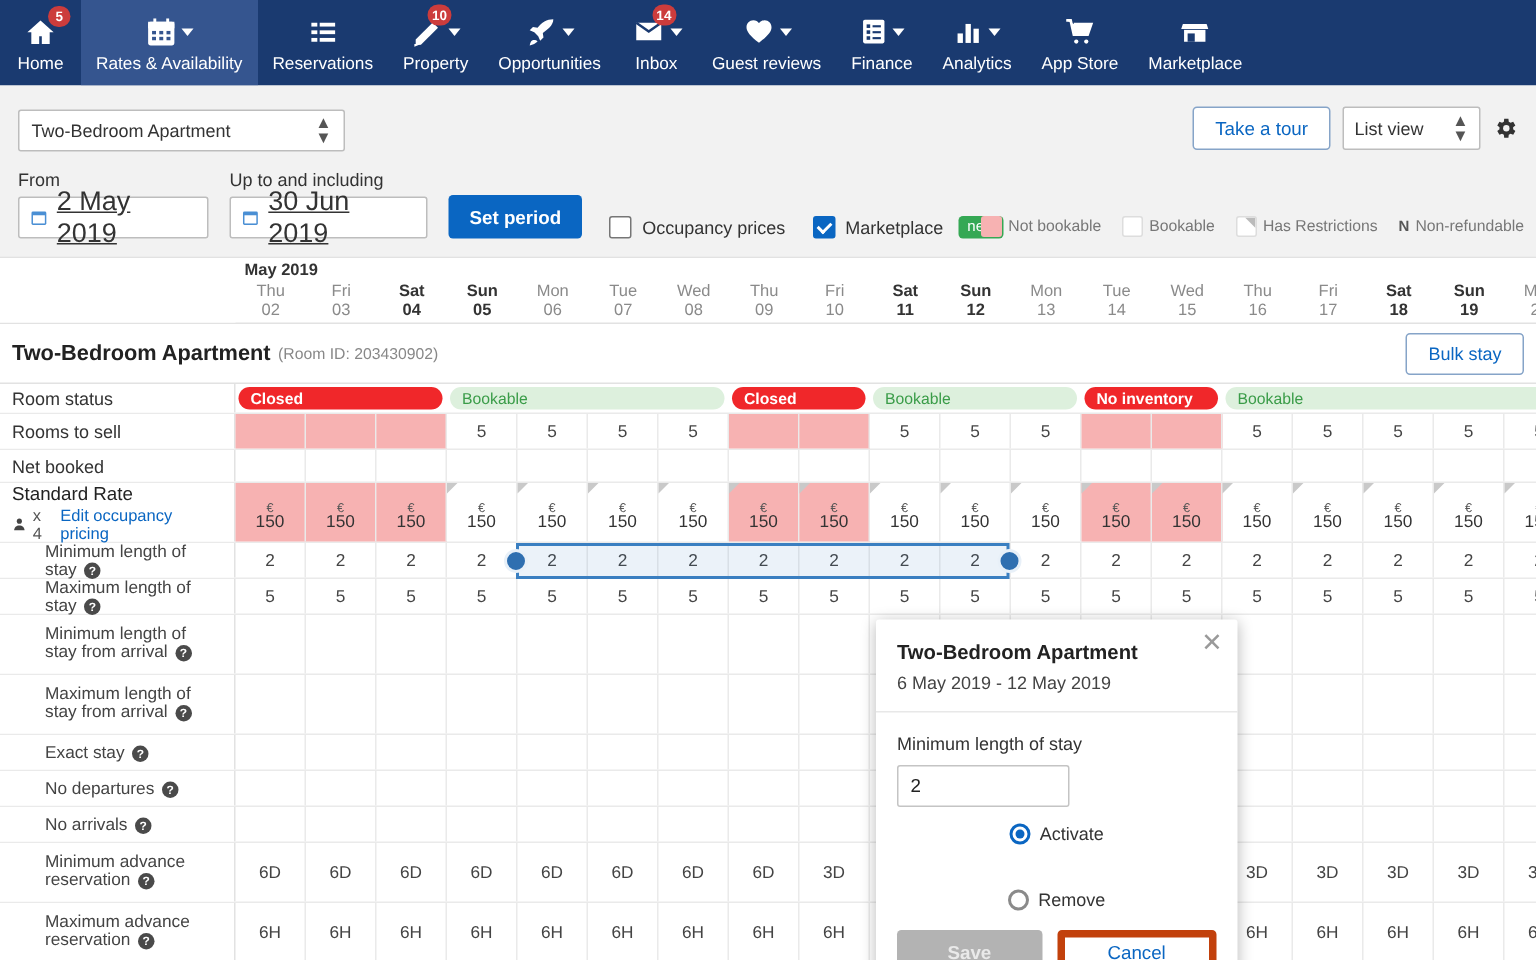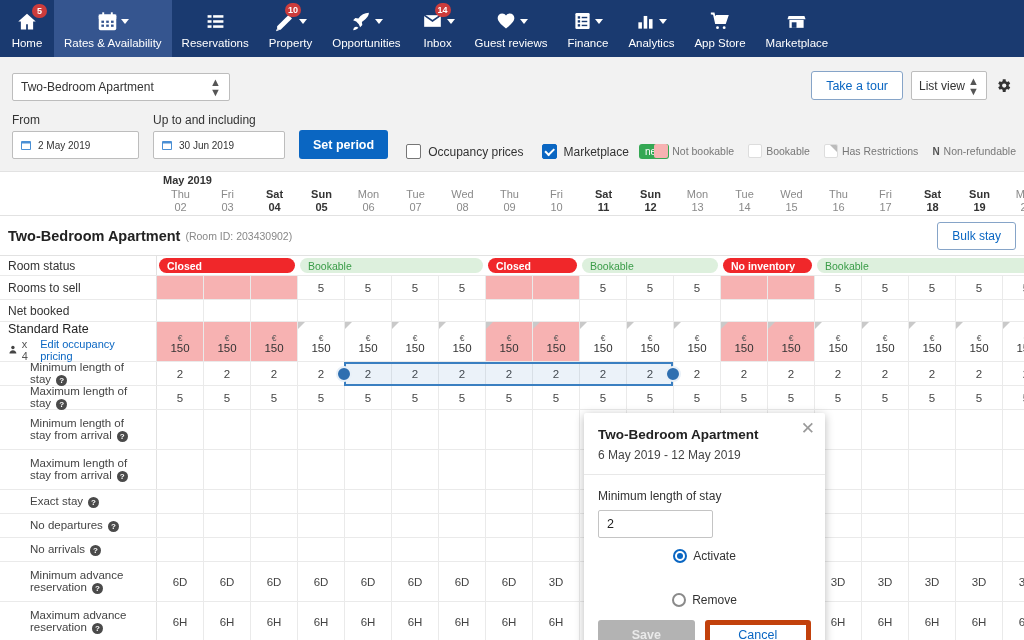--- a/index.html
+++ b/index.html
@@ -108,21 +108,21 @@
     padding: 0 14px;
     font-size:12.5px;
     cursor:pointer;
     display:flex;align-items:center;
   }
   .listview {
     border:1px solid #bdbdbd;
     background:#fff;
     border-radius:2px;
     height:29px;
-    width: 76px;
+    width: 92px;
     display:flex;align-items:center;justify-content:space-between;
     padding:4px 7px;
     font-size:12px;
     cursor:pointer;
   }
   .gear { cursor:pointer; display:flex;align-items:center; }
 
   .filters {
     display:flex;
     align-items:flex-end;
@@ -134,22 +134,23 @@
   .field-label { font-size: 12px; color:#333; margin-bottom:4px; display:block;}
   .date-input {
     width: 127px;
     height:28px;
     border:1px solid #bdbdbd;
     background:#fff;
     border-radius:2px;
     display:flex;align-items:center;
     padding:0 7px;
     gap:6px;
-    font-size:10px;
+    font-size:18px;
     cursor:pointer;
+    text-decoration:underline;
   }
   .date-input.wide { width:132px; }
   .btn-primary {
     background:#0a66c2;
     color:#fff;
     border:none;
     border-radius:3px;
     height:29px;
     padding:0 14px;
     font-size:12.5px;

